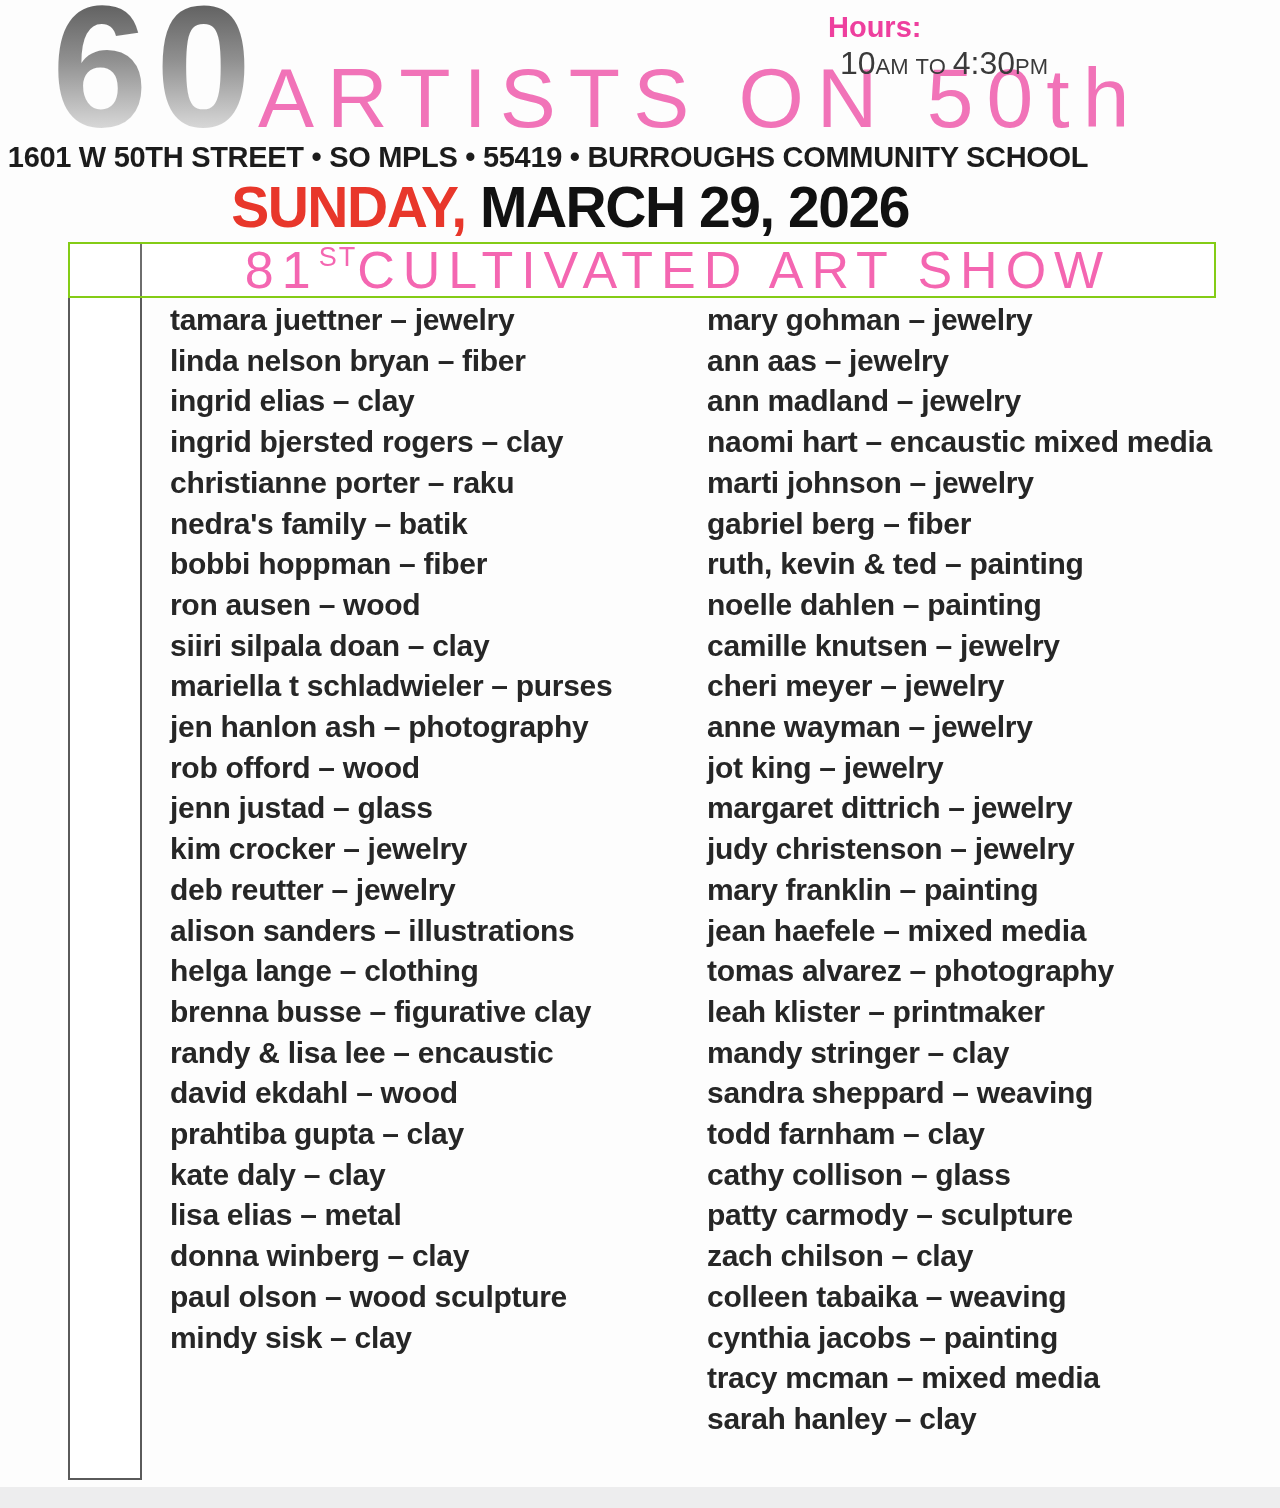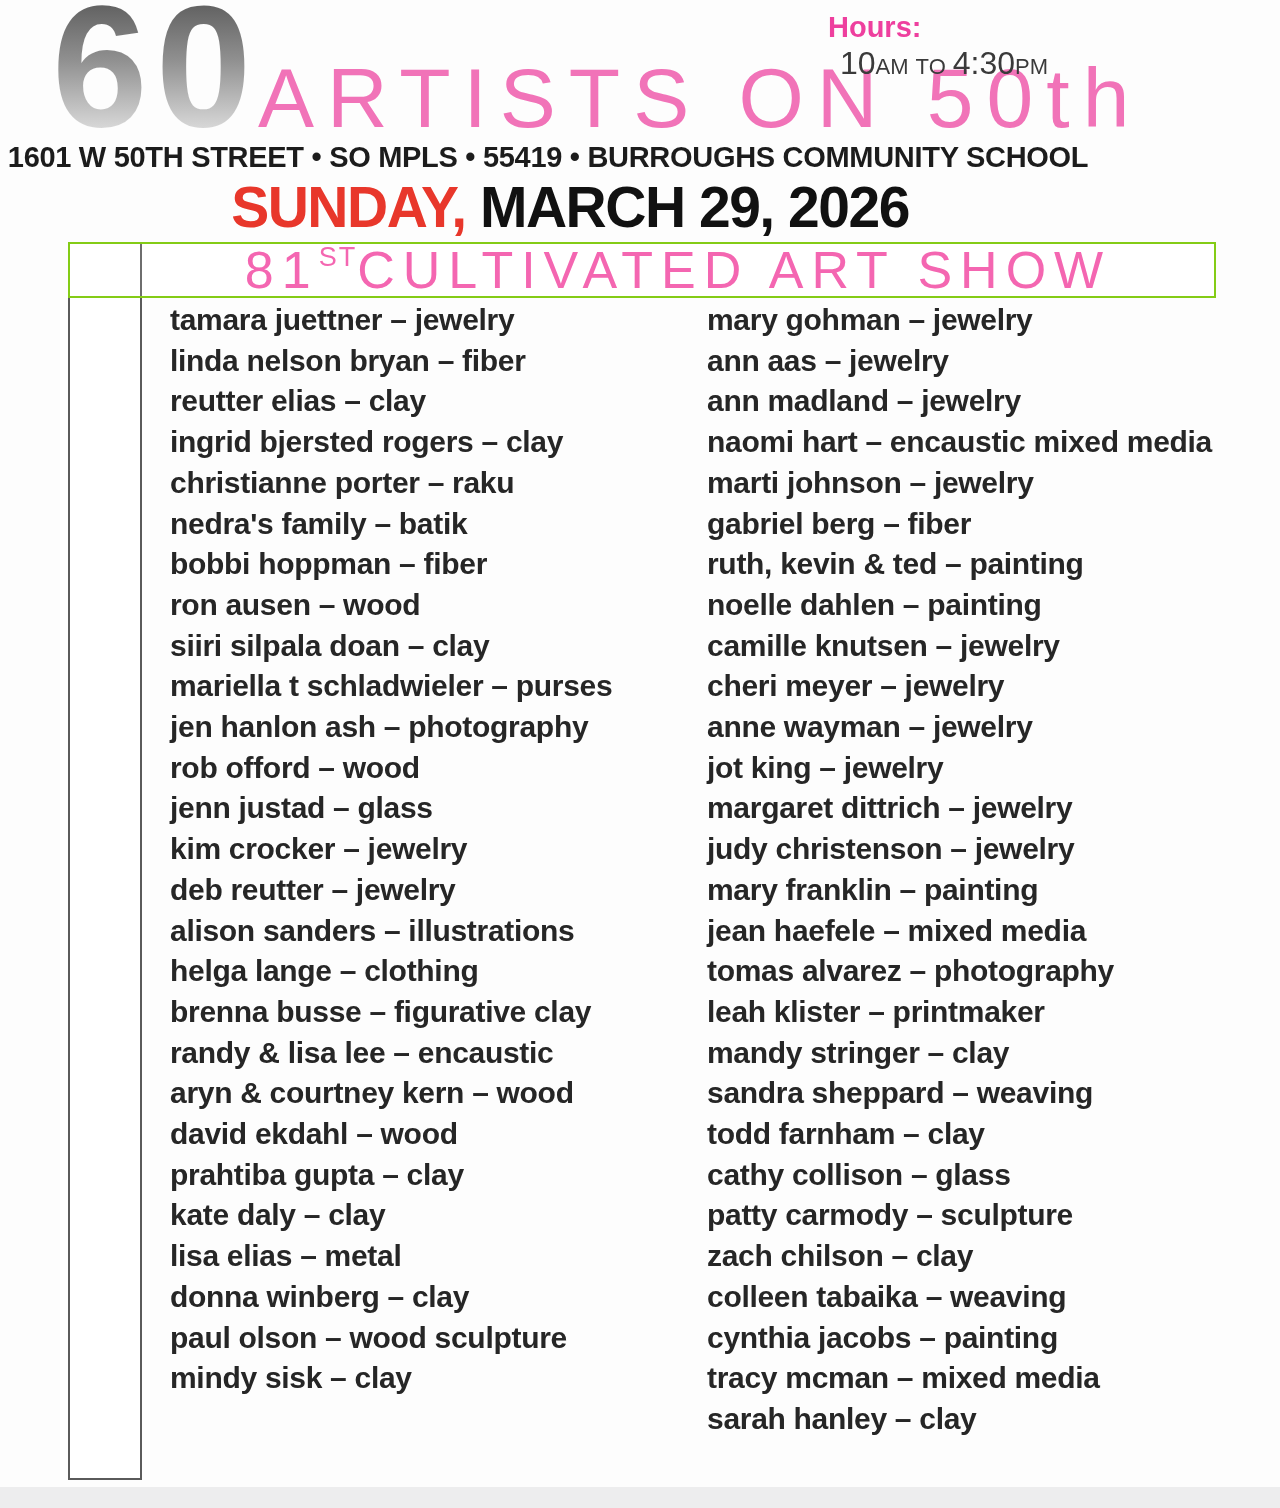--- a/index.html
+++ b/index.html
@@ -98,38 +98,37 @@
         <span> CULTIVATED ART SHOW</span>
       </div>
   </div>
 
   <div class="side-box"></div>
 
   <div class="columns">
     <div class="col" id="col-left">
         <div class="artist">tamara juettner – jewelry</div>
         <div class="artist">linda nelson bryan – fiber</div>
-        <div class="artist">reutter elias – clay</div>
+        <div class="artist">ingrid elias – clay</div>
         <div class="artist">ingrid bjersted rogers – clay</div>
         <div class="artist">christianne porter – raku</div>
         <div class="artist">nedra's family – batik</div>
         <div class="artist">bobbi hoppman – fiber</div>
         <div class="artist">ron ausen – wood</div>
         <div class="artist">siiri silpala doan – clay</div>
         <div class="artist">mariella t schladwieler – purses</div>
         <div class="artist">jen hanlon ash – photography</div>
         <div class="artist">rob offord – wood</div>
         <div class="artist">jenn justad – glass</div>
         <div class="artist">kim crocker – jewelry</div>
         <div class="artist">deb reutter – jewelry</div>
         <div class="artist">alison sanders – illustrations</div>
         <div class="artist">helga lange – clothing</div>
         <div class="artist">brenna busse – figurative clay</div>
         <div class="artist">randy &amp; lisa lee – encaustic</div>
-        <div class="artist">aryn &amp; courtney kern – wood</div>
         <div class="artist">david ekdahl – wood</div>
         <div class="artist">prahtiba gupta – clay</div>
         <div class="artist">kate daly – clay</div>
         <div class="artist">lisa elias – metal</div>
         <div class="artist">donna winberg – clay</div>
         <div class="artist">paul olson – wood sculpture</div>
         <div class="artist">mindy sisk – clay</div>
       </div>
     <div class="col" id="col-right">
         <div class="artist">mary gohman – jewelry</div>

